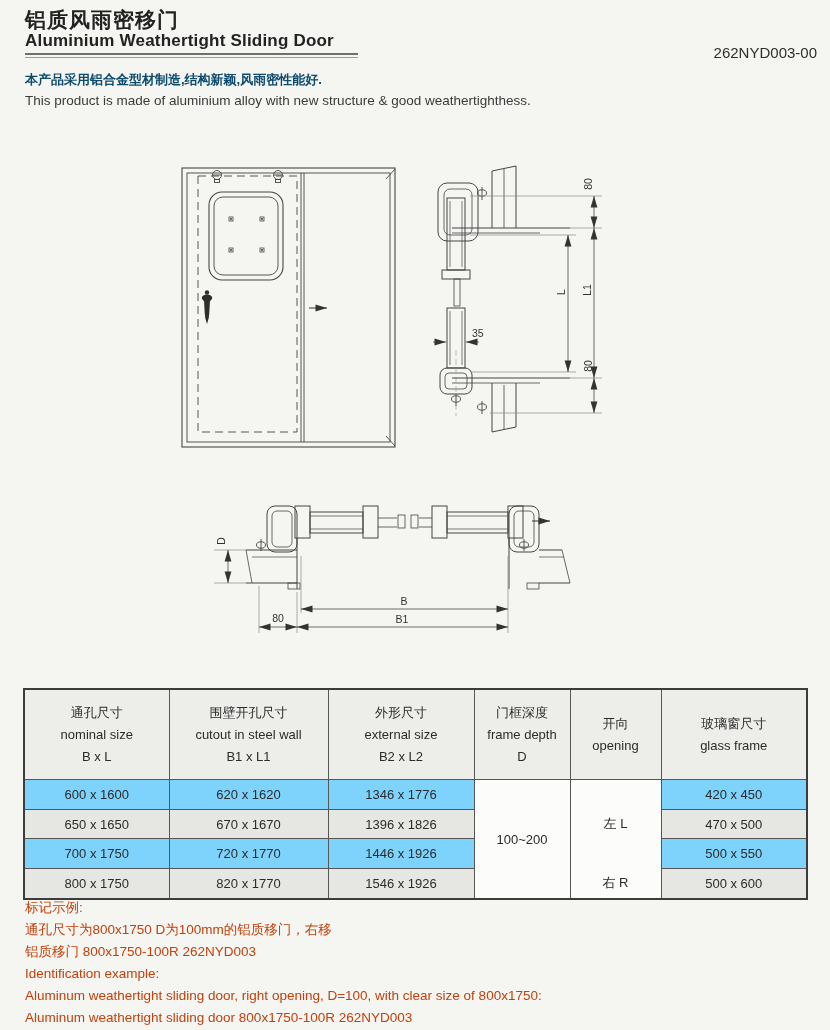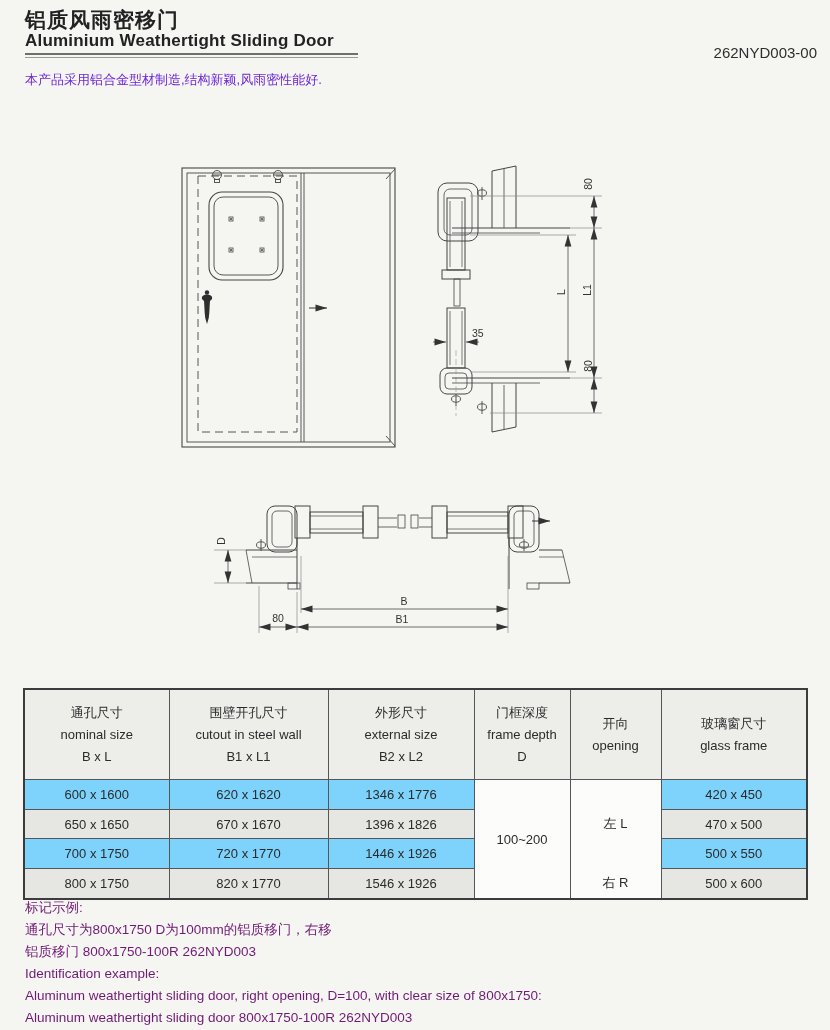--- a/index.html
+++ b/index.html
@@ -6,48 +6,49 @@
   .page{
     position:relative;width:830px;height:1030px;margin:0 auto;
     background:#f5f5f2;color:#222;overflow:hidden;
     font-family:"Liberation Sans", sans-serif;
   }
   .title-zh{position:absolute;left:25px;top:6px;font-size:21px;font-weight:bold;letter-spacing:1px;}
   .title-en{position:absolute;left:25px;top:31px;font-size:17px;font-weight:bold;letter-spacing:.2px;}
   .title-rule{position:absolute;left:25px;top:53px;width:333px;height:2px;
     border-top:2px solid #6f6f6f;border-bottom:1.5px solid #9c9c9c;}
   .doc-no{position:absolute;right:13px;top:44px;font-size:15px;color:#2e2e2e;}
-  .desc-zh{position:absolute;left:25px;top:71px;font-size:13px;color:#6d28d9;}
+  .desc-zh{position:absolute;left:25px;top:71px;font-size:13px;color:#0c4a6e;font-weight:bold;}
   .desc-en{position:absolute;left:25px;top:93px;font-size:13.5px;color:#3a3a3a;}
   .drawings{position:absolute;left:0;top:0;pointer-events:none;}
   .drawings text{font-family:"Liberation Sans",sans-serif;font-size:10.5px;fill:#333;}
   table.dims{
     position:absolute;left:23px;top:688px;width:783px;
     border-collapse:collapse;table-layout:fixed;
     border:2px solid #3c3c3c;font-size:13px;color:#2b2b2b;
   }
   table.dims th,table.dims td{border:1px solid #565656;text-align:center;vertical-align:middle;padding:0;}
   table.dims thead th{font-weight:normal;background:#ededea;height:85px;line-height:22px;padding:2px 1px;}
   table.dims tbody td{height:27px;background:#7dd3fc;}
   table.dims tbody tr.alt td{background:#e6e6e3;}
   table.dims td.span-cell{background:#fcfcfa;}
   .opening-cell div{line-height:30px;margin-top:29px;}
-  .notes{position:absolute;left:25px;top:897px;font-size:13.5px;line-height:22px;color:#701a75;}
+  .notes{position:absolute;left:25px;top:897px;font-size:13.5px;line-height:22px;color:#c2410c;}
   .notes div{white-space:nowrap;}
 </style>
 </head>
 <body>
 
 <div class="page">
 
   <div class="title-zh">铝质风雨密移门</div>
   <div class="title-en">Aluminium Weathertight Sliding Door</div>
   <div class="title-rule"></div>
   <div class="doc-no">262NYD003-00</div>
   <div class="desc-zh">本产品采用铝合金型材制造,结构新颖,风雨密性能好.</div>
+  <div class="desc-en">This product is made of aluminium alloy with new structure &amp; good weathertighthess.</div>
 
   <svg class="drawings" width="830" height="680" viewBox="0 0 830 680">
     <defs>
       <marker id="ar" markerWidth="14" markerHeight="10" refX="12.5" refY="5" orient="auto-start-reverse" markerUnits="userSpaceOnUse">
         <path d="M12.5,5 L1,1.6 L1,8.4 Z" fill="#333"></path>
       </marker>
     </defs>
 
     <g fill="none" stroke="#454545" stroke-width="1.1">
       <rect x="182" y="168" width="213" height="279"></rect>

